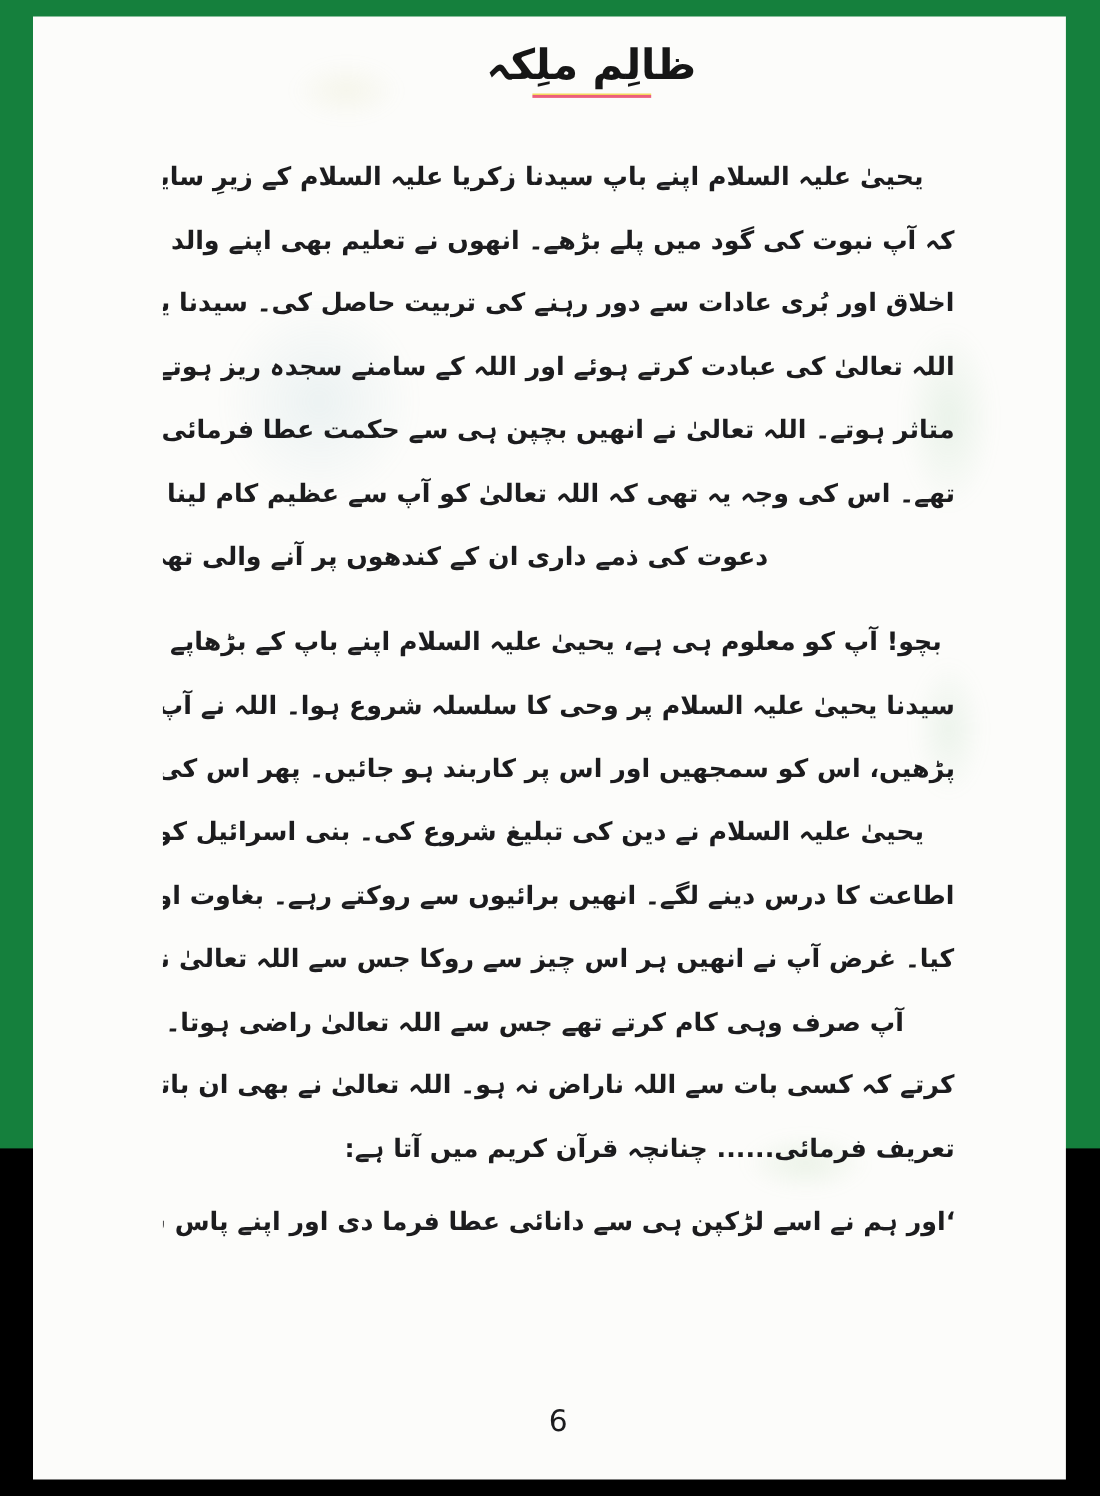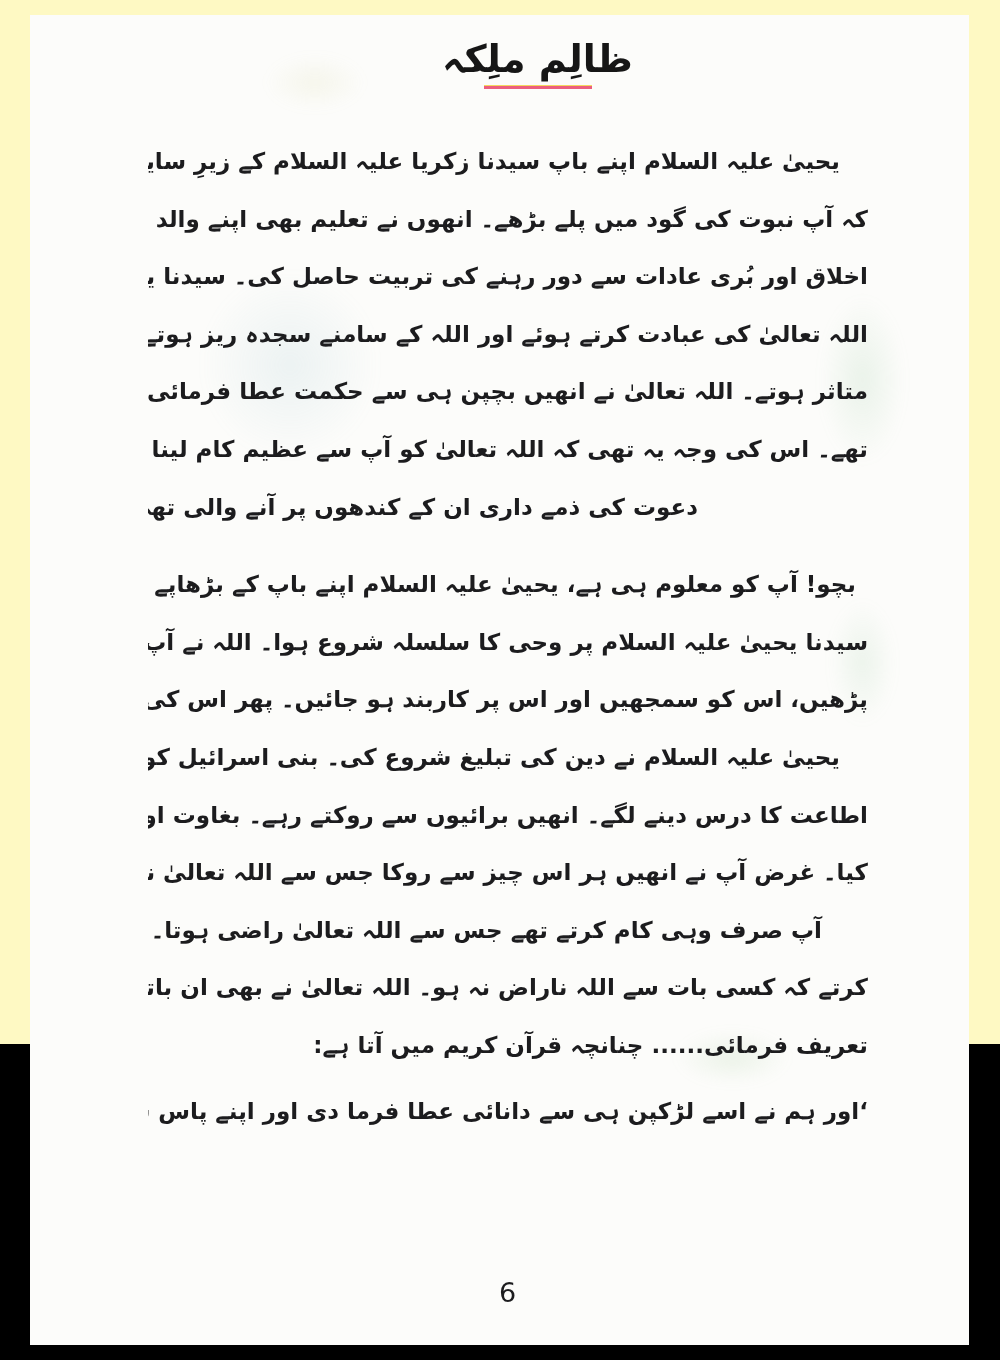--- a/index.html
+++ b/index.html
@@ -8,21 +8,21 @@
     width: 1000px;
     height: 1360px;
     background: #000000;
     font-family: "DejaVu Sans", sans-serif;
     overflow: hidden;
   }
   .frame {
     position: relative;
     width: 1000px;
     height: 1044px;
-    background: #fef9c3;
+    background: #15803d;
   }
   .paper {
     position: absolute;
     left: 30px;
     top: 15px;
     width: 939px;
     height: 1330px;
     background: #fcfcfa;
     overflow: hidden;
   }

